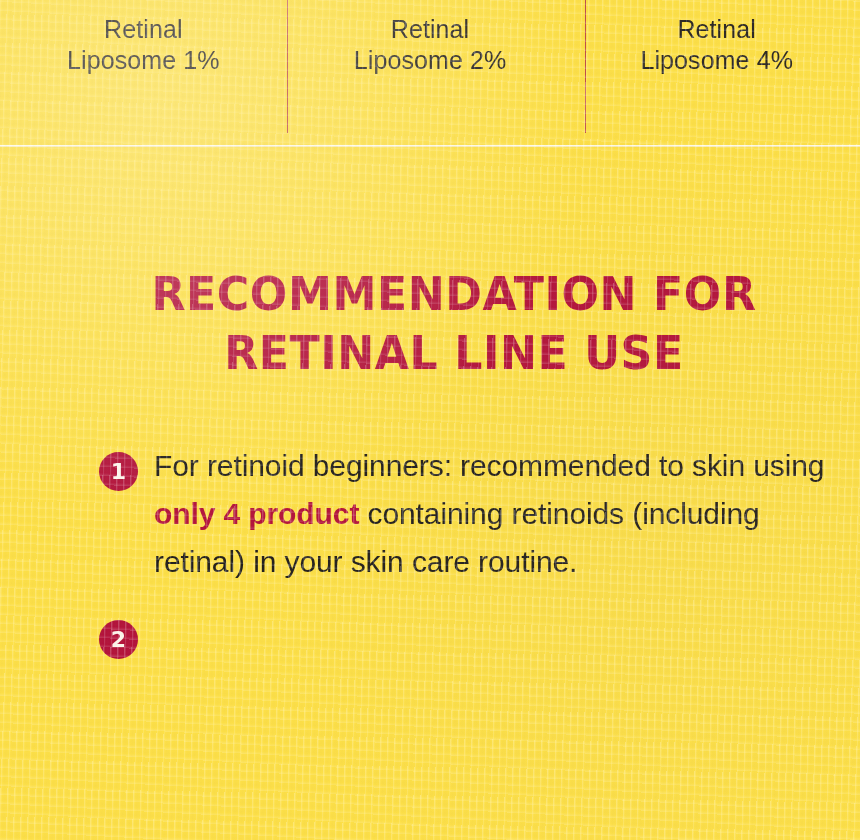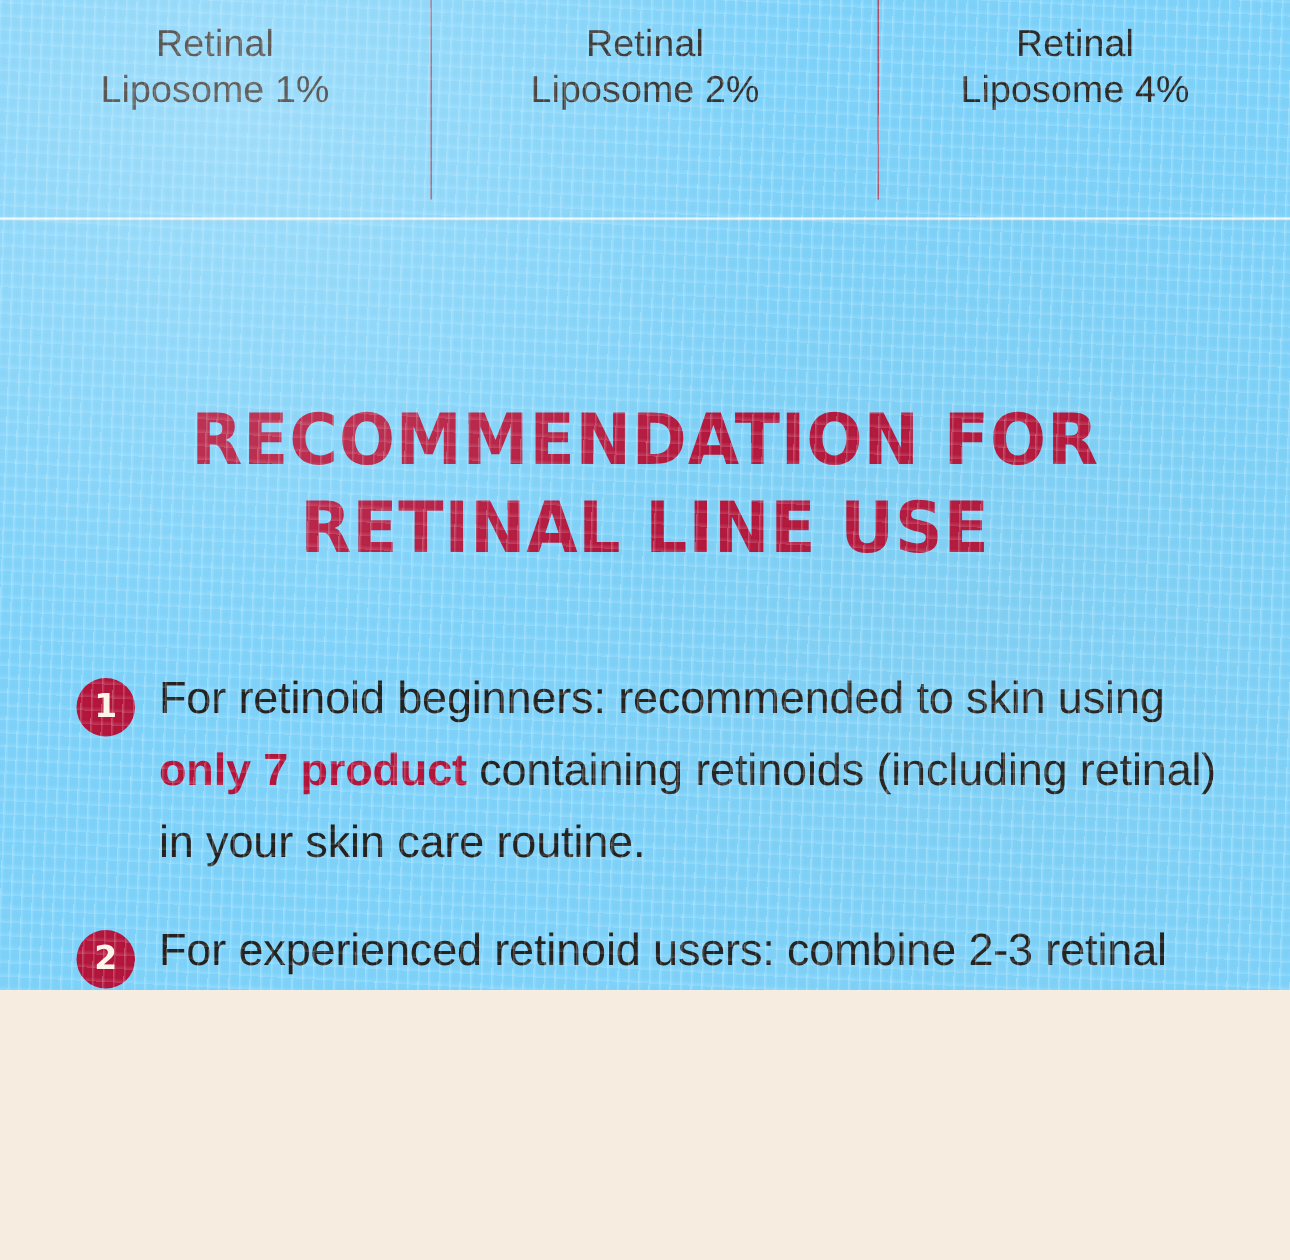--- a/index.html
+++ b/index.html
@@ -14,23 +14,23 @@
     overflow: hidden;
     background-color: #f6ecdf;
     font-family: "Liberation Sans", sans-serif;
     -webkit-font-smoothing: antialiased;
   }
 
   
   #page {
     position: relative;
     width: 860px;
-    height: 660px;
+    height: 840px;
     overflow: hidden;
-    background-color: #7dd3fc;
+    background-color: #fde047;
   }
   #page::before {
     content: "";
     position: absolute;
     inset: 0;
     pointer-events: none;
     z-index: 3;
     opacity: .55;
     background-image:
       repeating-linear-gradient(92deg,
@@ -96,20 +96,21 @@
         rgba(255,255,255,.75) 55%,
         rgba(226,214,196,.55) 100%);
     z-index: 2;
   }
 
   
   .body-area {
     position: relative;
     z-index: 2;
     padding: 0;
+    margin-left: 48px;
   }
 
   .section-title {
     margin: 0;
     padding: 119px 60px 0 60px;
     text-align: center;
     color: #b3123a;
     font-family: "DejaVu Sans", sans-serif;
     font-weight: 700;
     font-size: 47px;
@@ -195,23 +196,22 @@
 
   <div class="body-area">
 
     <h1 class="section-title">RECOMMENDATION FOR
 RETINAL LINE USE</h1>
 
     <ol class="rec-list">
 
       <li class="rec-item">
         <span class="rec-badge">1</span>
-        <span class="rec-text"><span>For retinoid beginners:  recommended to skin using </span><span class="emph">only 7 product</span><span> containing retinoids (including retinal) in your skin care routine.</span></span>
+        <span class="rec-text"><span>For retinoid beginners:  recommended to skin using </span><span class="emph">only 4 product</span><span> containing retinoids (including retinal) in your skin care routine.</span></span>
       </li>
 
       <li class="rec-item">
         <span class="rec-badge">2</span>
-        <span class="rec-text"><span> For experienced retinoid users: combine 2-3 retinal liposome products in your skincare routine, e.g. 2% serum with 1% moisturizer or 4% eye cream with 1% moisturizer.</span><span class="emph"></span><span></span></span>
       </li>
 
     </ol>
   </div>
 </div>
 
 </body></html>

